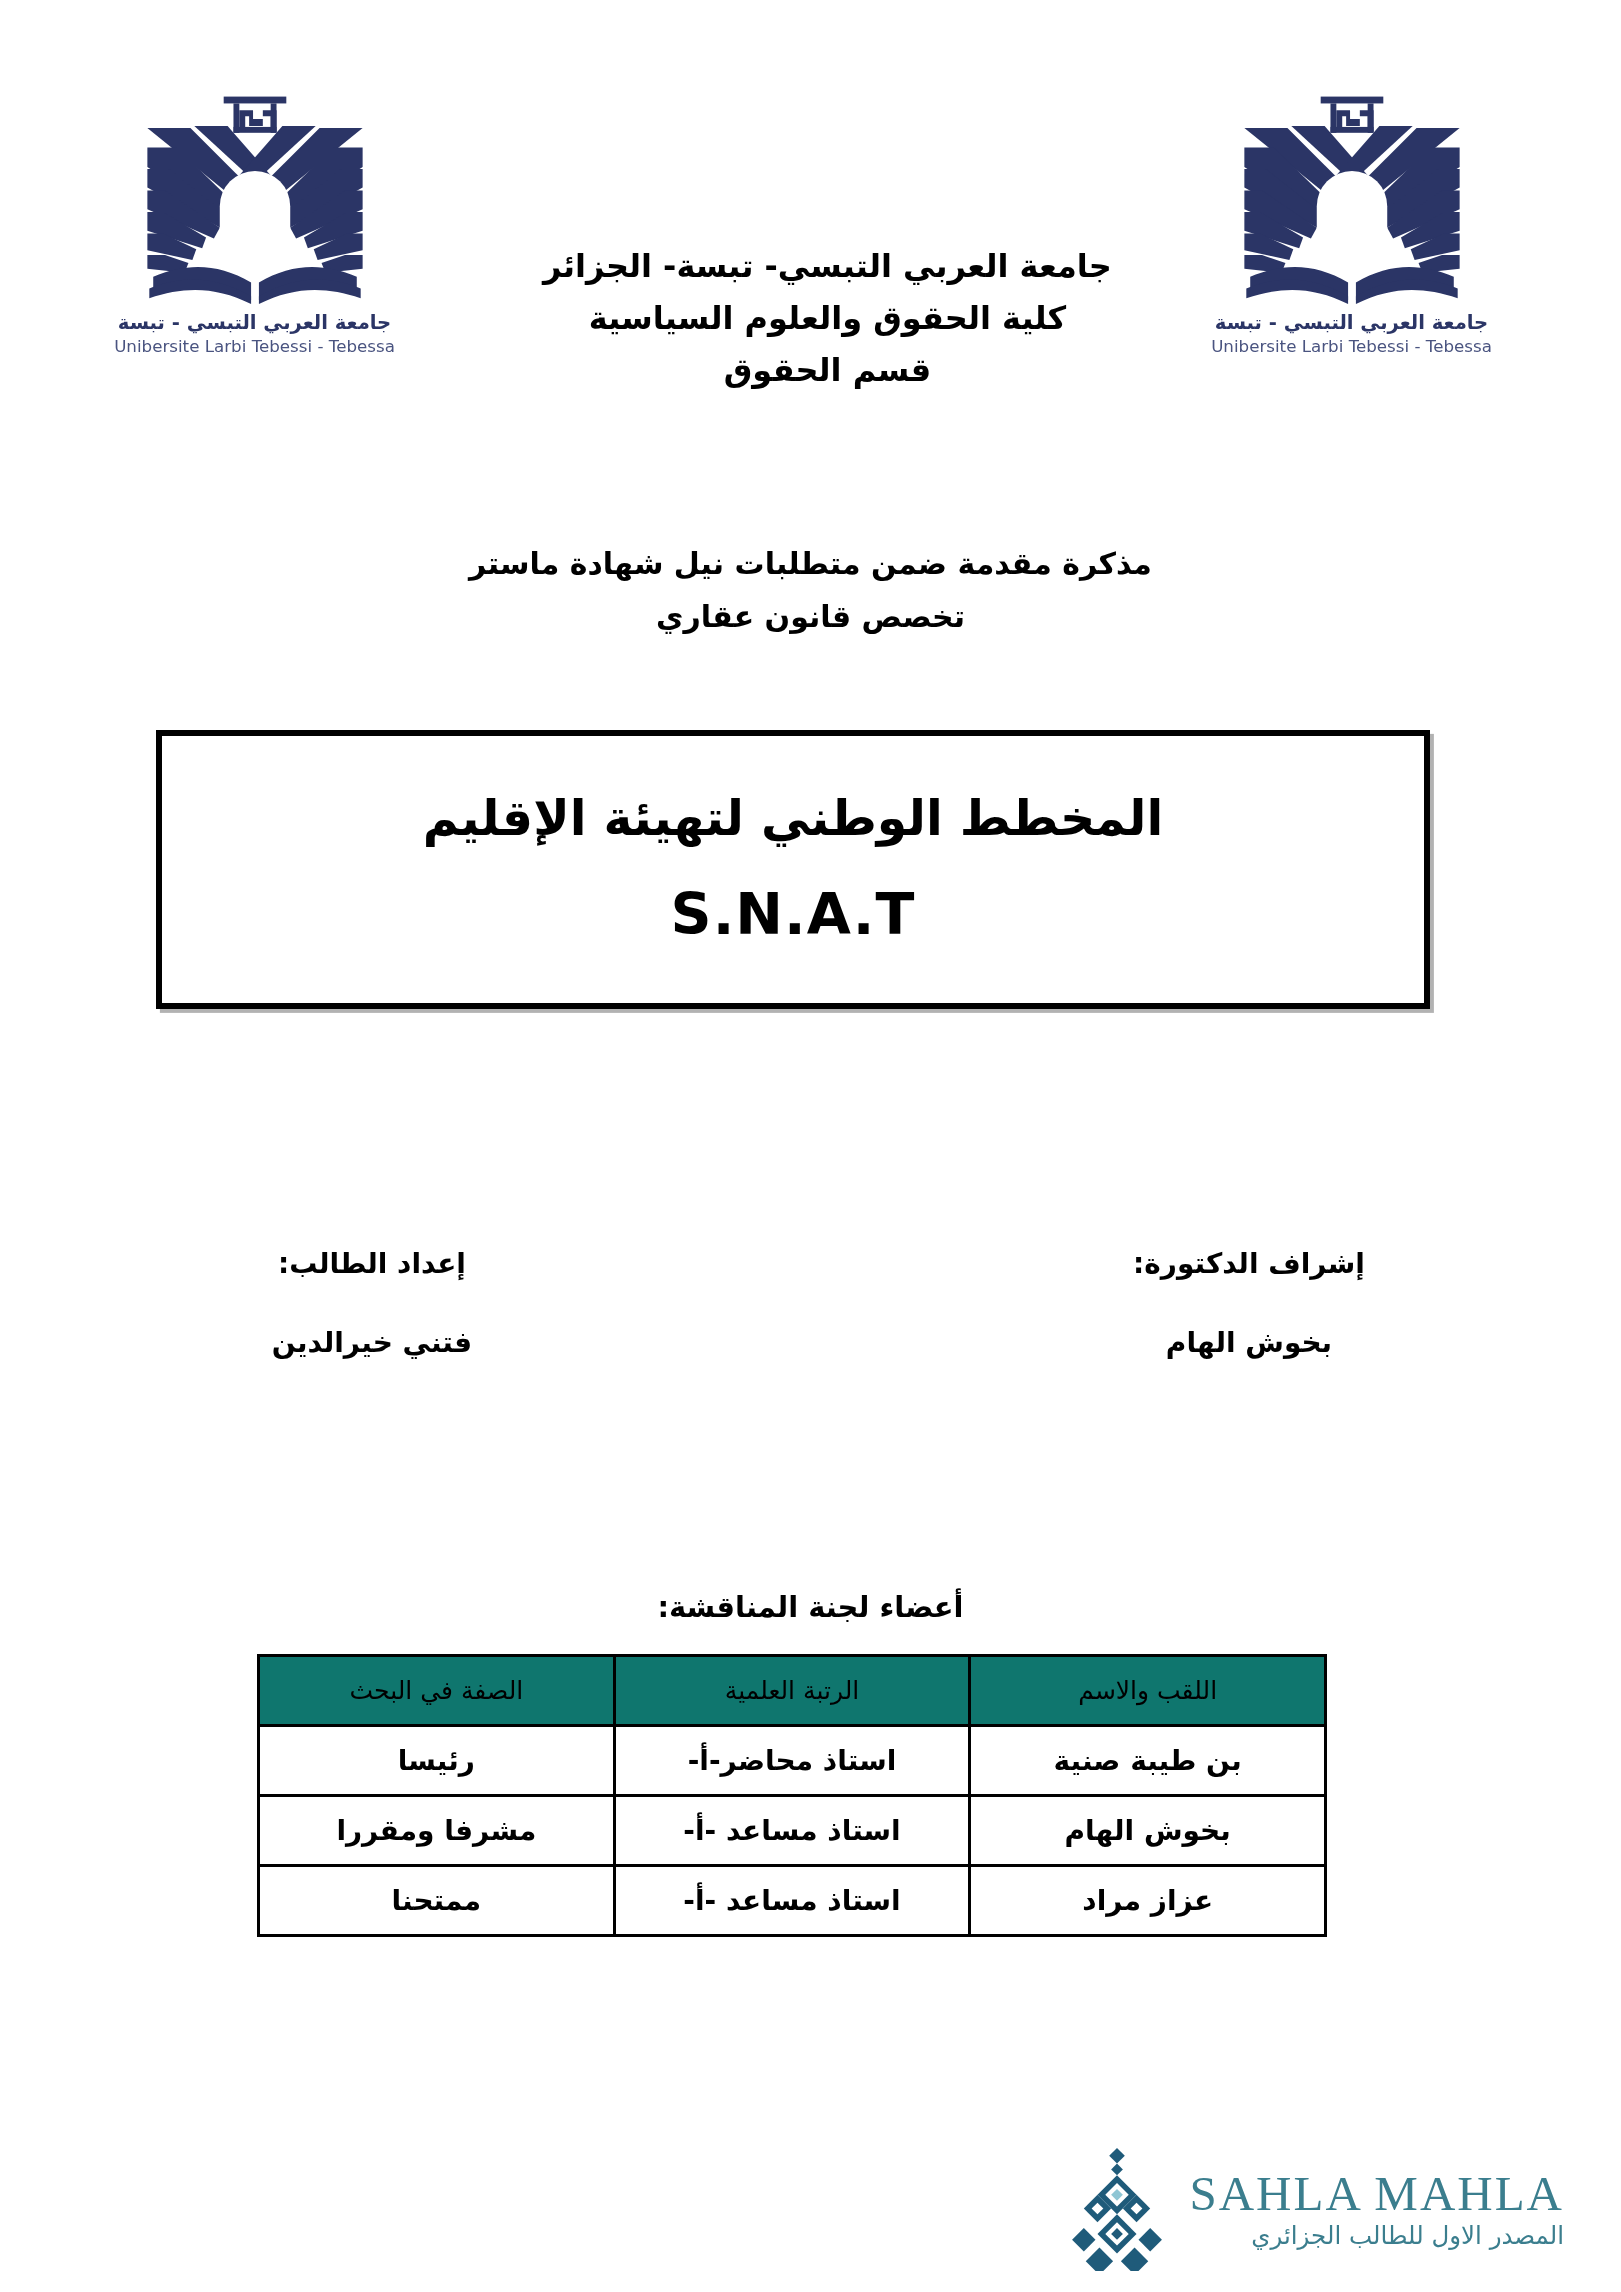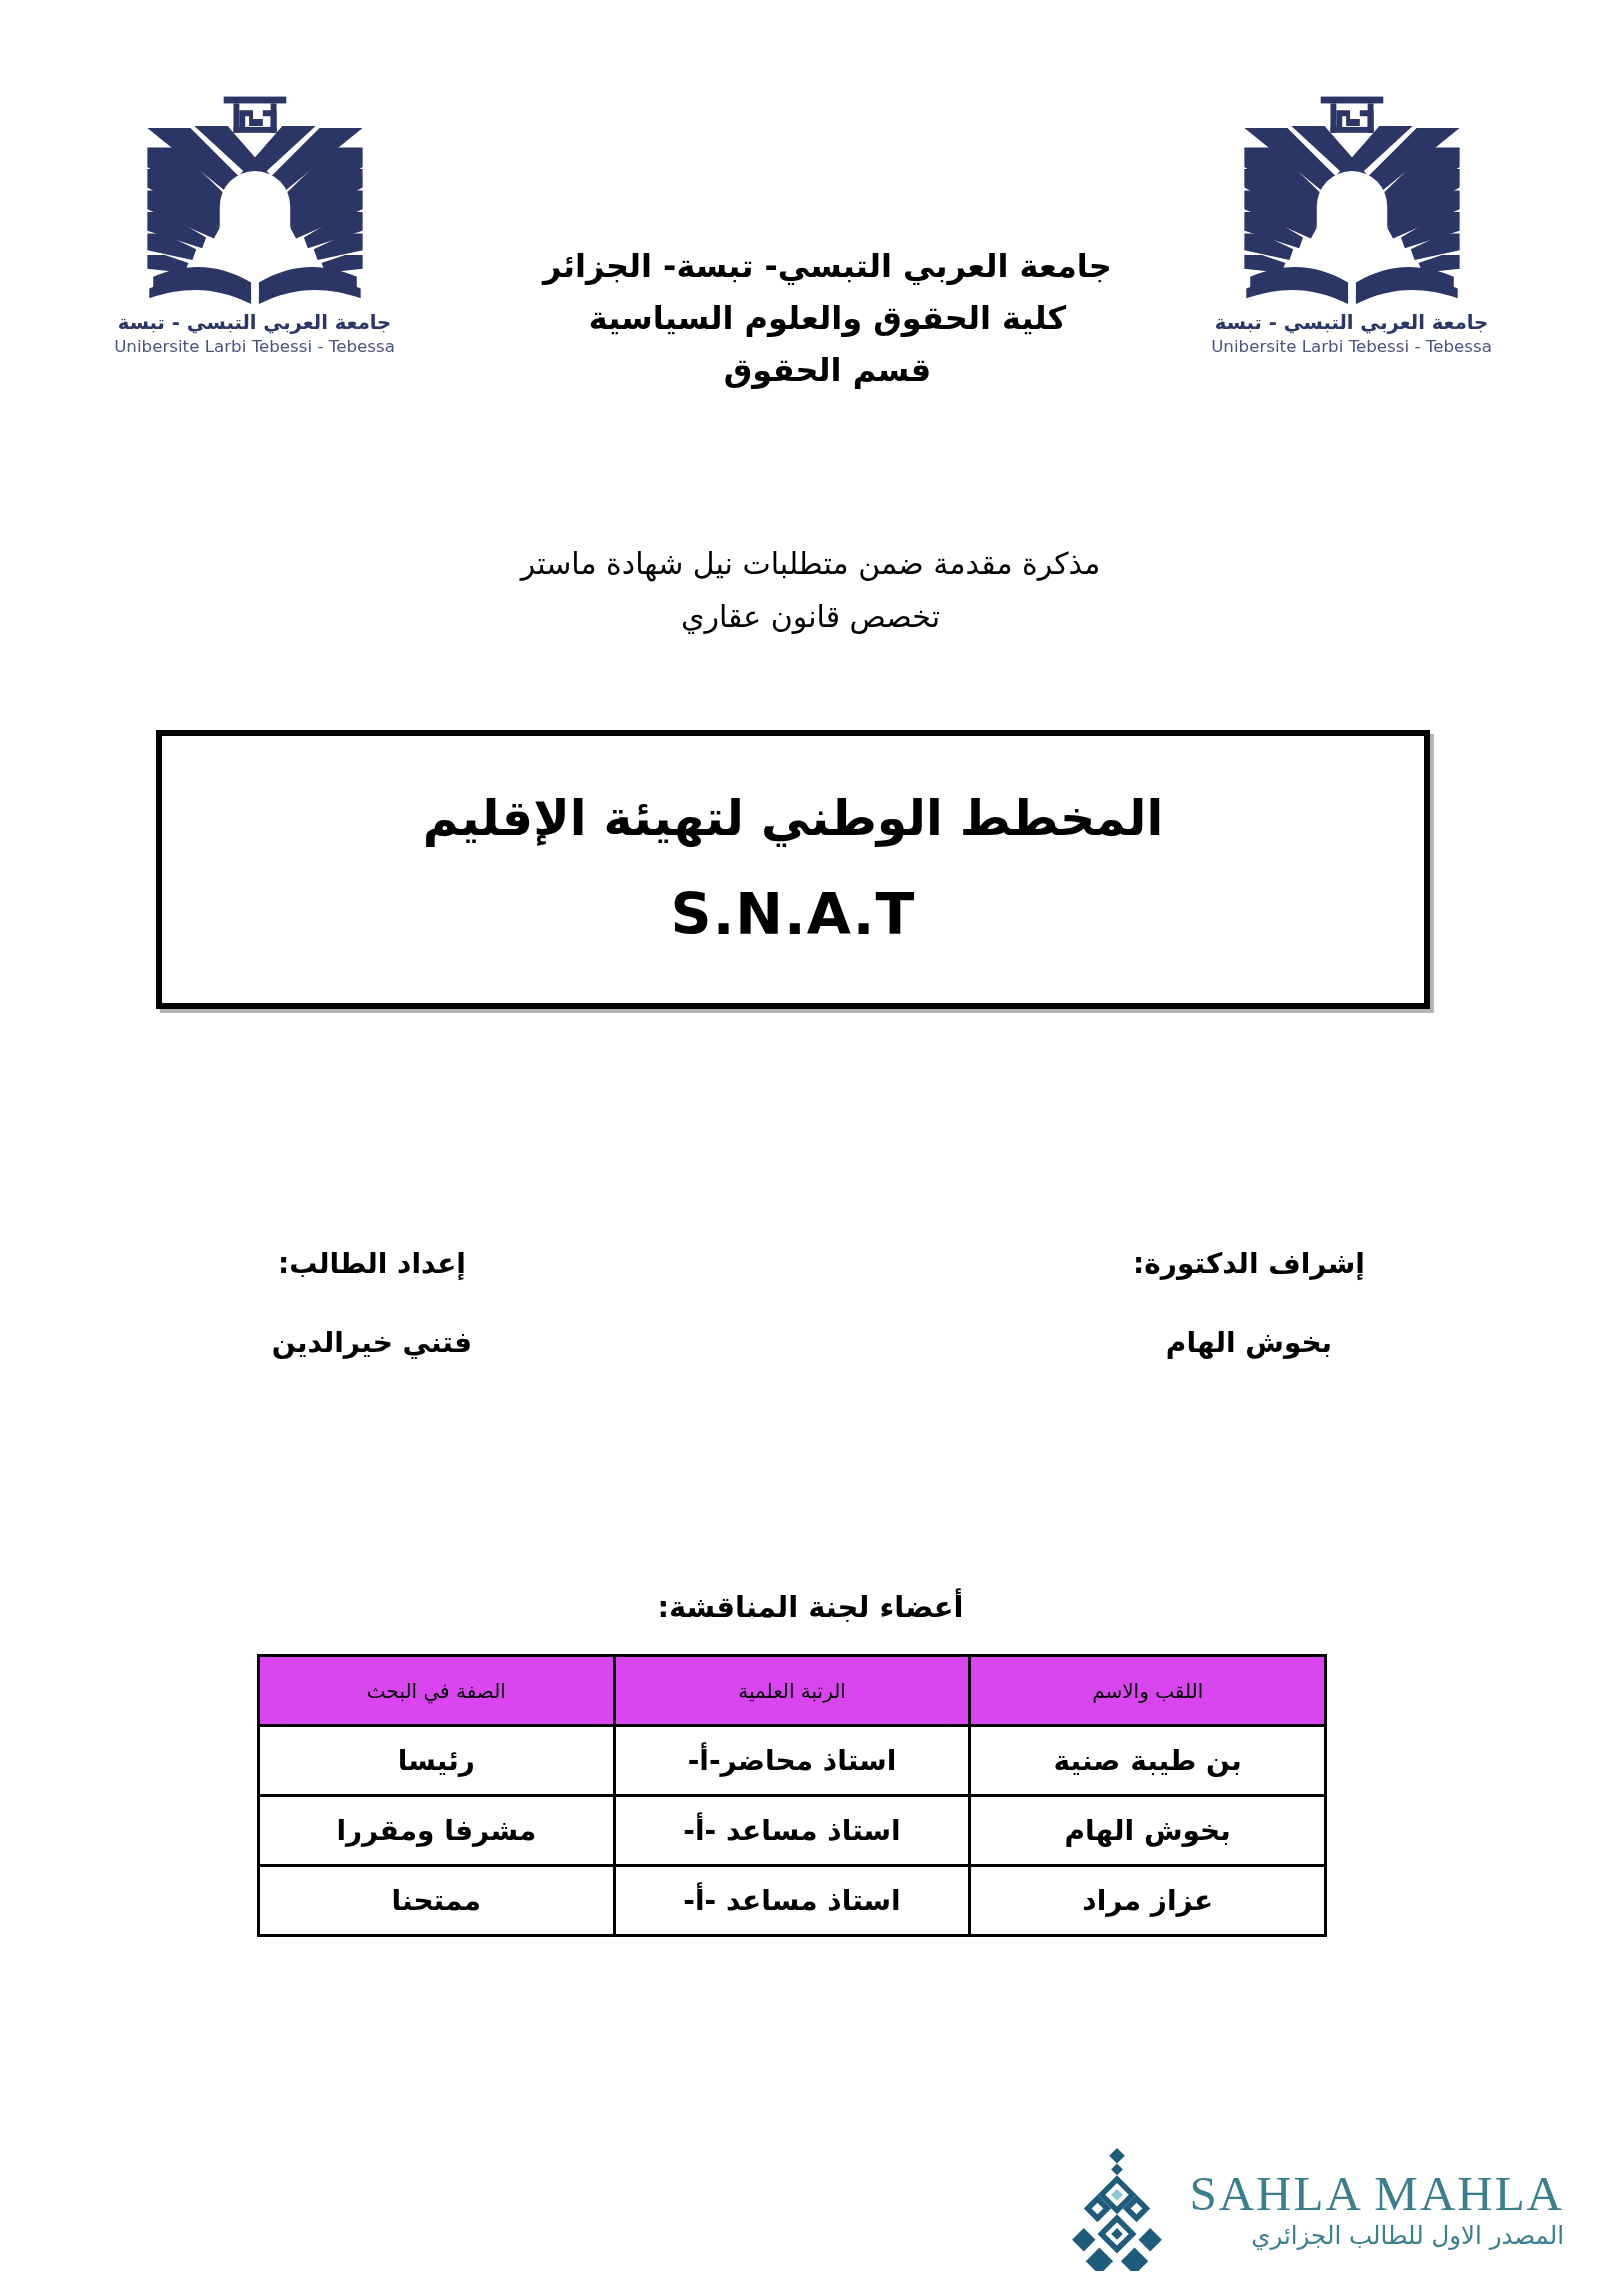--- a/index.html
+++ b/index.html
@@ -83,21 +83,21 @@
   
   .subtitle {
     position: absolute;
     top: 537px;
     left: 0;
     right: 0;
     text-align: center;
   }
   .subtitle .line {
     font-size: 30px;
-    font-weight: normal;
+    font-weight: bold;
     color: #000000;
     line-height: 1.78;
     white-space: nowrap;
   }
 
   
   .title-box {
     position: absolute;
     top: 730px;
     left: 156px;
@@ -186,23 +186,23 @@
     height: 67px;
     text-align: center;
     vertical-align: middle;
     font-size: 28px;
     font-weight: bold;
     color: #000000;
     padding: 0 5.9px;
     white-space: nowrap;
   }
   .jury-table thead th {
-    background: #d946ef;
+    background: #0f766e;
     font-weight: normal;
-    font-size: 20px;
+    font-size: 25px;
   }
 
   
   .year-line {
     position: absolute;
     top: 2023px;
     left: 0;
     right: 0;
     text-align: center;
     font-size: 28px;

